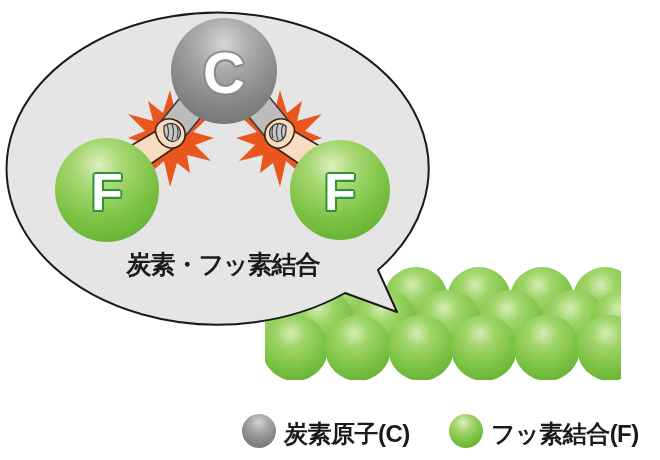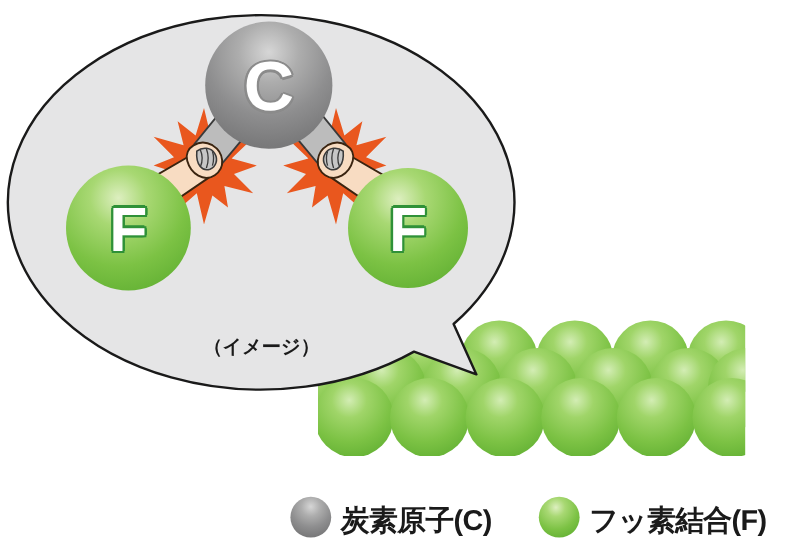--- a/index.html
+++ b/index.html
@@ -132,21 +132,21 @@
     <span class="atom-letter letter-c">C</span>
   </div>
 
   <div class="sphere sphere-green" style="left:55px;top:138px;width:104px;height:104px">
     <span class="atom-letter letter-f">F</span>
   </div>
   <div class="sphere sphere-green" style="left:290px;top:140px;width:100px;height:100px">
     <span class="atom-letter letter-f">F</span>
   </div>
 
-  <div class="abs bubble-subtitle">（イメージ）</div>
+  <div class="abs bubble-title">炭素・フッ素結合</div>
 
   <div>
     <div class="legend-sphere sphere-gray" style="left:242px;top:414px"></div>
     <div class="legend-label" style="left:284px;top:418px">炭素原子(C)</div>
     <div class="legend-sphere sphere-green" style="left:449px;top:414px"></div>
     <div class="legend-label" style="left:491px;top:418px">フッ素結合(F)</div>
   </div>
 
 </div>
 

